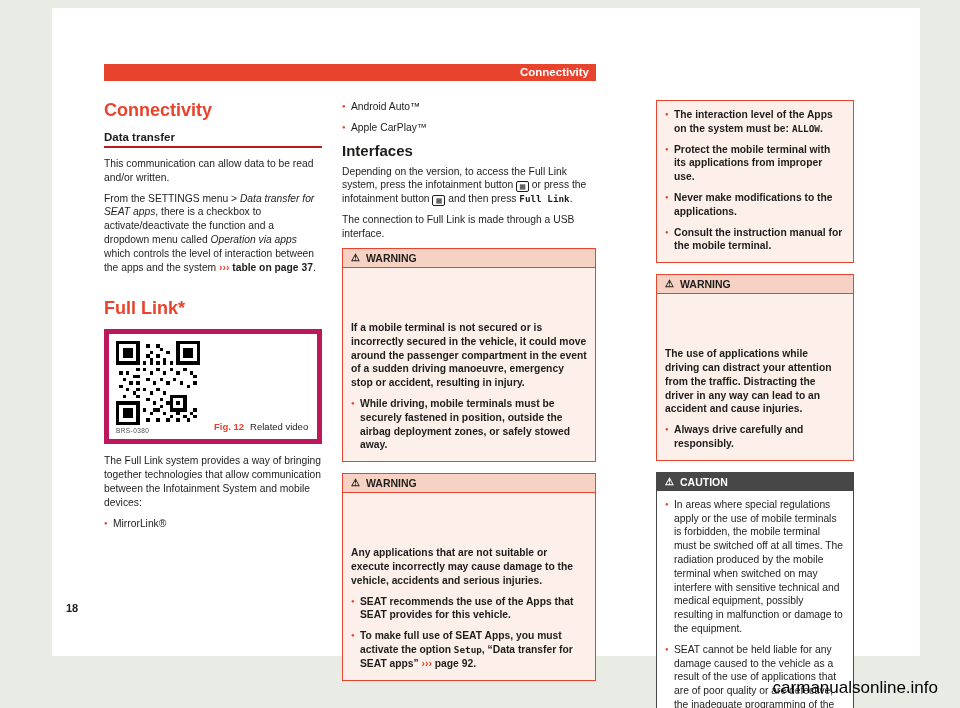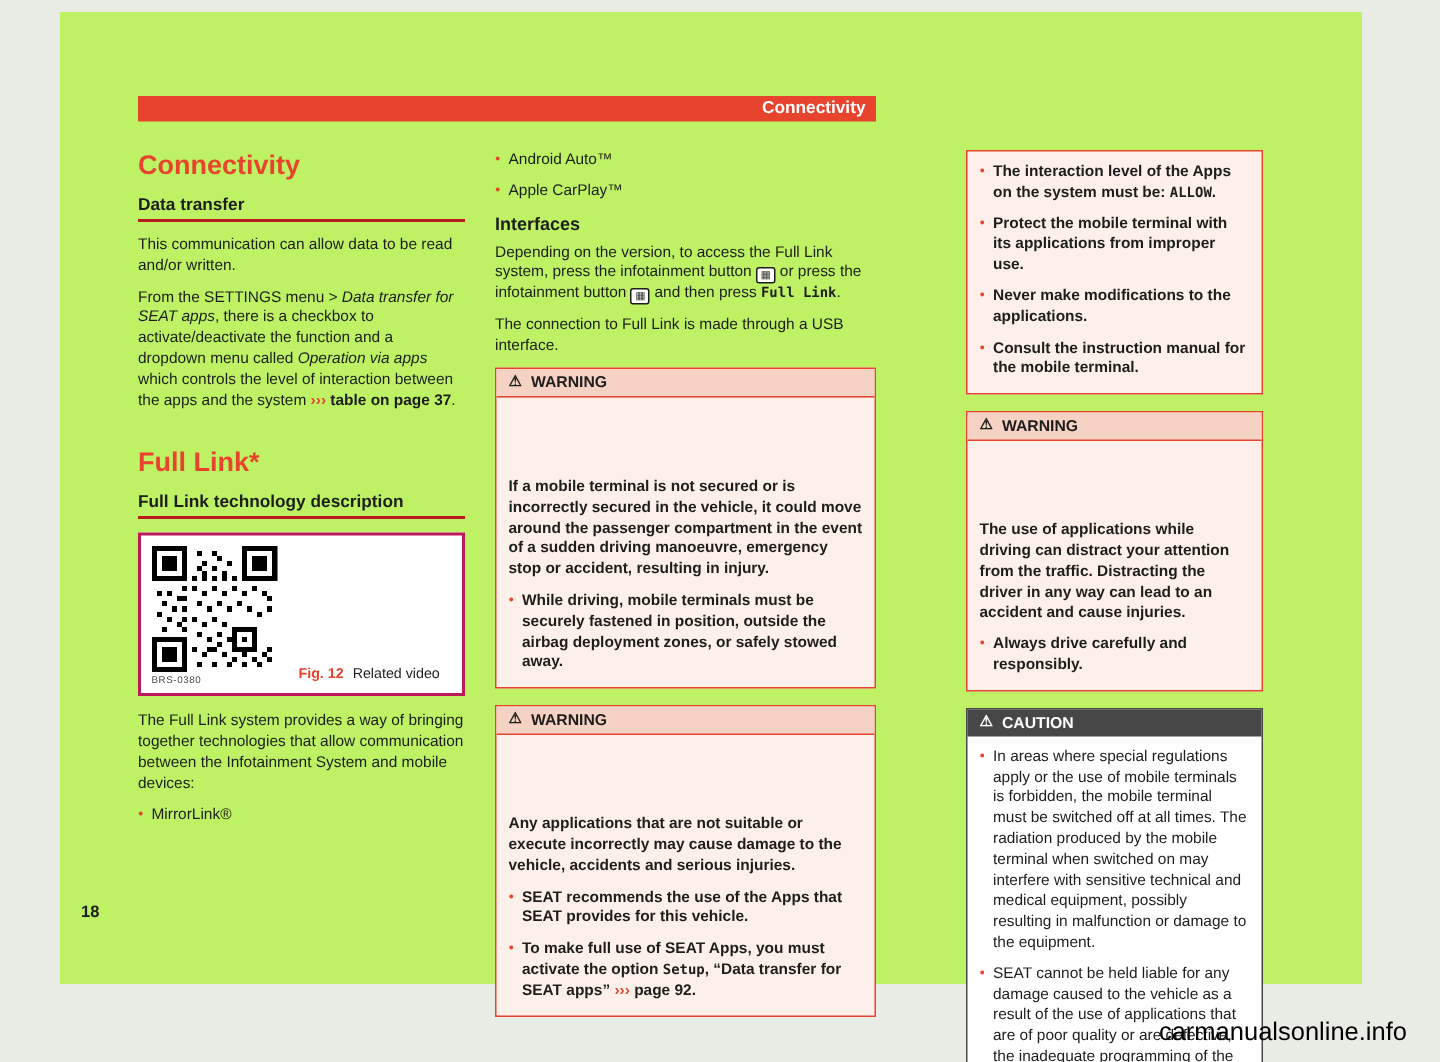--- a/index.html
+++ b/index.html
@@ -5,23 +5,23 @@
   * { margin:0; padding:0; box-sizing:border-box; }
   html,body { width:960px; height:708px; }
   body {
     background:#e9ebe5;
     font-family:"Liberation Sans", sans-serif;
     color:#1d1d1b;
     position:relative;
     overflow:hidden;
   }
   .sheet {
-    position:absolute; left:40px; top:8px;
+    position:absolute; left:52px; top:8px;
     width:868px; height:648px;
-    background:#bef264;
+    background:#ffffff;
   }
   .banner {
     position:absolute; left:52px; top:56px;
     width:492px; height:17px;
     background:#e8432d;
     color:#fff; font-size:11.5px; font-weight:bold;
     text-align:right; line-height:17px; padding-right:7px;
   }
   .cols {
     position:absolute; left:52px; top:92px;
@@ -31,41 +31,41 @@
   .c2 { width:254px; }
   .c3 { width:238px;padding-left:40px; }
 
   h1.accent { color:#e8432d; font-size:18px; font-weight:bold; margin:0 0 10px; }
   h1.accent.spaced { margin-top:24px; }
   h2.rule {
     font-size:11.5px; font-weight:bold;
     padding-bottom:3px; border-bottom:2px solid #b91c1c;
     margin:4px 0 9px;
   }
-  h3.sub { font-size:12px; font-weight:bold; margin:4px 0 6px; }
+  h3.sub { font-size:15px; font-weight:bold; margin:4px 0 6px; }
 
   p, .li { font-size:10.3px; line-height:1.34; margin-bottom:7px; }
   .li { display:flex; }
   .dot { flex:0 0 9px; color:#e8432d; font-size:6px; line-height:13px; }
   .li .t { flex:1; }
 
   em { font-style:italic; }
   b  { font-weight:bold; }
   .mono { font-family:"DejaVu Sans Mono", monospace; font-size:9.3px; font-weight:bold; }
   .arrows { color:#e8432d; font-weight:bold; }
 
   .btn-icon {
     display:inline-block; width:13px; height:11px;
     border:1px solid #1d1d1b; border-radius:2px;
     font-size:7px; line-height:9px; text-align:center;
     vertical-align:-1px; background:#fff;
   }
 
   figure.fig {
-    border:2px solid #be185d; background:#fff;
+    border:5px solid #be185d; background:#fff;
     padding:7px 7px 5px; margin:2px 0 10px;
     display:flex; gap:12px; align-items:flex-end;
   }
   .qr-wrap { width:86px; }
   .qr-wrap svg { display:block; width:84px; height:84px; }
   .qr-code-label { font-size:6.5px; color:#4a4a4a; letter-spacing:.4px; margin-top:2px; }
   figcaption { font-size:9.5px; padding-bottom:2px; }
   figcaption .figno { color:#e8432d; font-weight:bold; margin-right:6px; }
 
   .box { margin-bottom:11px; }
@@ -114,21 +114,20 @@
       <h1 class="accent">Connectivity</h1>
 
       <h2 class="rule">Data transfer</h2>
 
       <p><span>This communication can allow data to be read and/or written.</span></p>
 
       <p><span>From the SETTINGS menu &gt; </span><em>Data transfer for SEAT apps</em><span>, there is a checkbox to activate/deactivate the function and a dropdown menu called </span><em>Operation via apps</em><span> which controls the level of interaction between the apps and the system </span><b class="arrows">›››</b><b> table on page 37</b><span>.</span></p>
 
       <h1 class="accent spaced">Full Link*</h1>
 
-      <h2 class="rule">Full Link technology description</h2>
 
       <figure class="fig">
         <div class="qr-wrap">
           <svg viewBox="0 0 25 25" shape-rendering="crispEdges" aria-hidden="true">
             <rect x="0" y="0" width="25" height="25" fill="#ffffff"></rect>
             <g fill="#000000">
               <rect x="0" y="0" width="7" height="7"></rect>
                 <rect x="18" y="0" width="7" height="7"></rect>
                 <rect x="0" y="18" width="7" height="7"></rect>
             </g>

